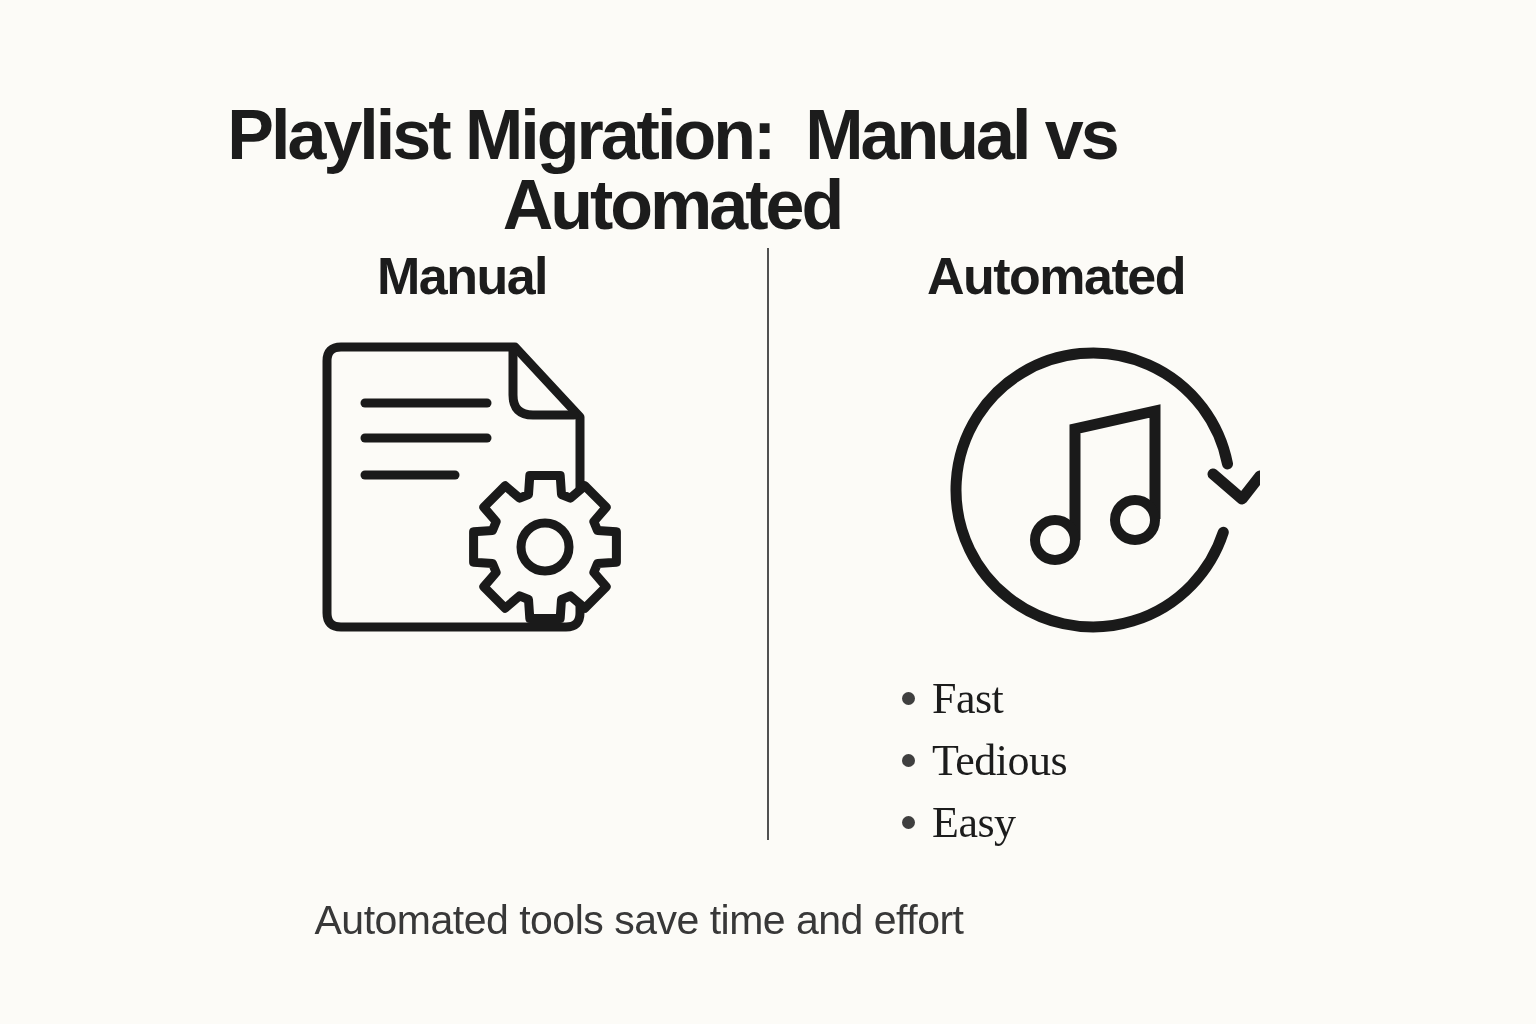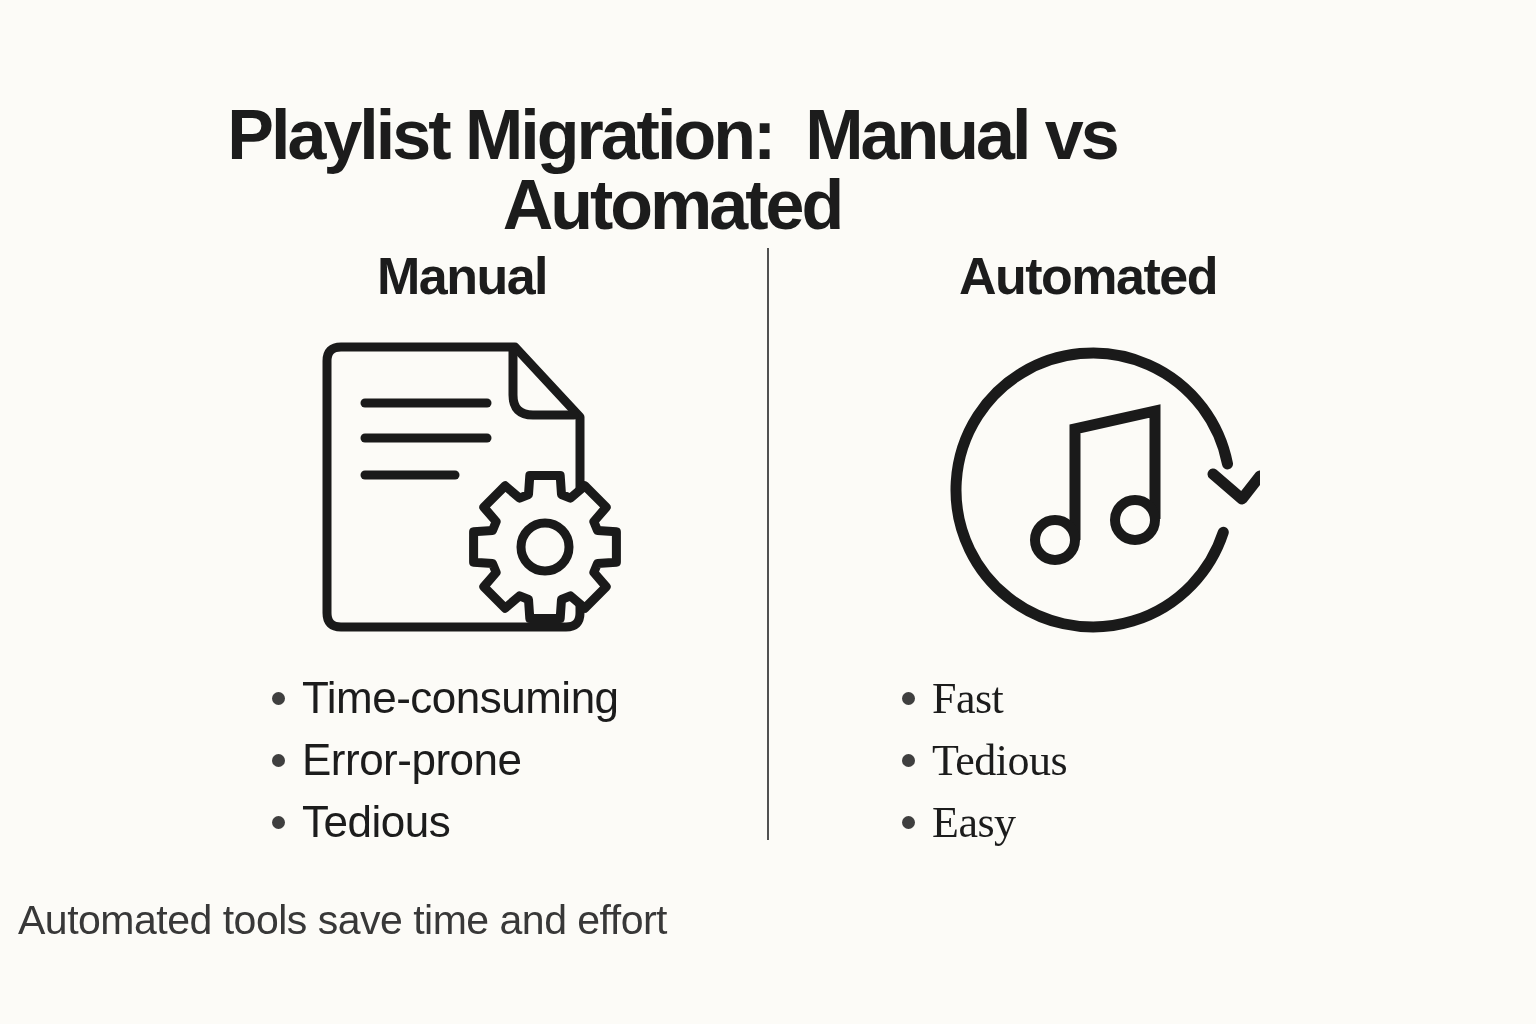--- a/index.html
+++ b/index.html
@@ -43,21 +43,21 @@
     position: absolute;
     top: 246px;
     font-size: 52px;
     line-height: 60px;
     font-weight: 700;
     letter-spacing: -1.5px;
     text-align: center;
     color: var(--text);
   }
   .h-manual { left: 162px; width: 600px; }
-  .h-auto   { left: 788px; width: 600px; }
+  .h-auto   { left: 756px; width: 600px; }
   .icon {
     position: absolute;
     color: var(--icon-stroke);
     overflow: visible;
   }
   .icon-manual { left: 310px; top: 337px; }
   .icon-auto   { left: 946px; top: 343px; }
   .list {
     position: absolute;
     top: 667px;
@@ -78,20 +78,21 @@
     border-radius: 50%;
     background: var(--bullet-dot);
     margin-right: 17px;
     flex: 0 0 auto;
   }
   .footer {
     position: absolute;
     top: 900px; left: 0;
     width: 100%;
     padding-left: 18px;
+    text-align: center;
     font-size: 41px;
     line-height: 41px;
     letter-spacing: -0.5px;
     color: var(--muted-text);
   }
 </style>
 </head>
 <body>
 
 <div class="canvas">
@@ -118,34 +119,20 @@
   <svg class="icon icon-auto" width="330" height="300" viewBox="0 0 330 300" aria-hidden="true">
     <g fill="none" stroke="currentColor">
       <path stroke-width="11" stroke-linecap="round" d="M 277.3 189.3 A 137 137 0 1 1 281.5 120.9"></path>
       <path stroke-width="11" stroke-linecap="round" stroke-linejoin="round" d="M 267 131 L 296 156 L 314 133"></path>
       <path stroke-width="11" d="M 129 197 V 86 L 209 68 V 176"></path>
       <circle cx="109" cy="197" r="20" stroke-width="10" fill="var(--bg)"></circle>
       <circle cx="189" cy="177" r="20" stroke-width="10" fill="var(--bg)"></circle>
     </g>
   </svg>
 
-  <ul class="list list-manual">
-    <li>
-      <span class="dot"></span>
-      <span>Time-consuming</span>
-    </li>
-    <li>
-      <span class="dot"></span>
-      <span>Error-prone</span>
-    </li>
-    <li>
-      <span class="dot"></span>
-      <span>Tedious</span>
-    </li>
-  </ul>
 
   <ul class="list list-auto">
     <li>
       <span class="dot"></span>
       <span>Fast</span>
     </li>
     <li>
       <span class="dot"></span>
       <span>Tedious</span>
     </li>

